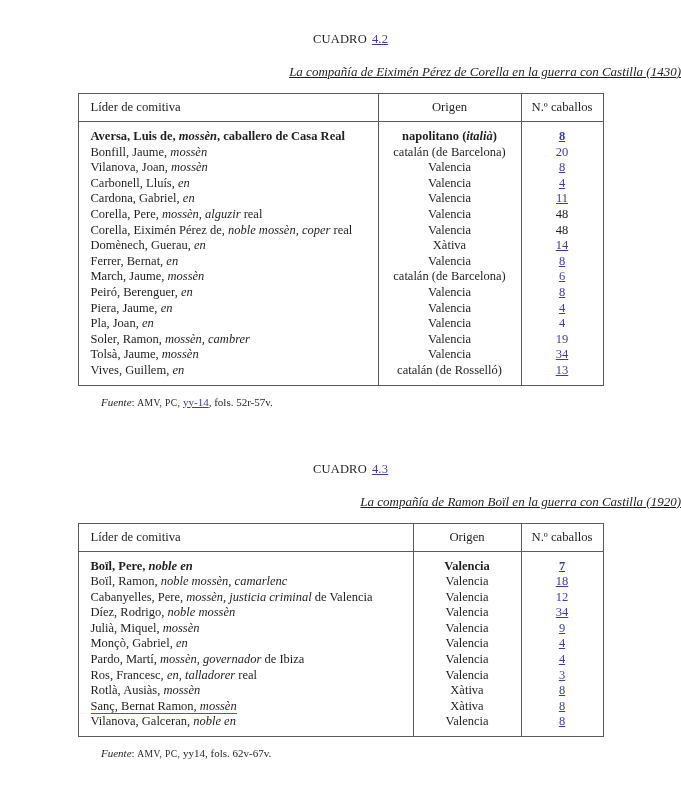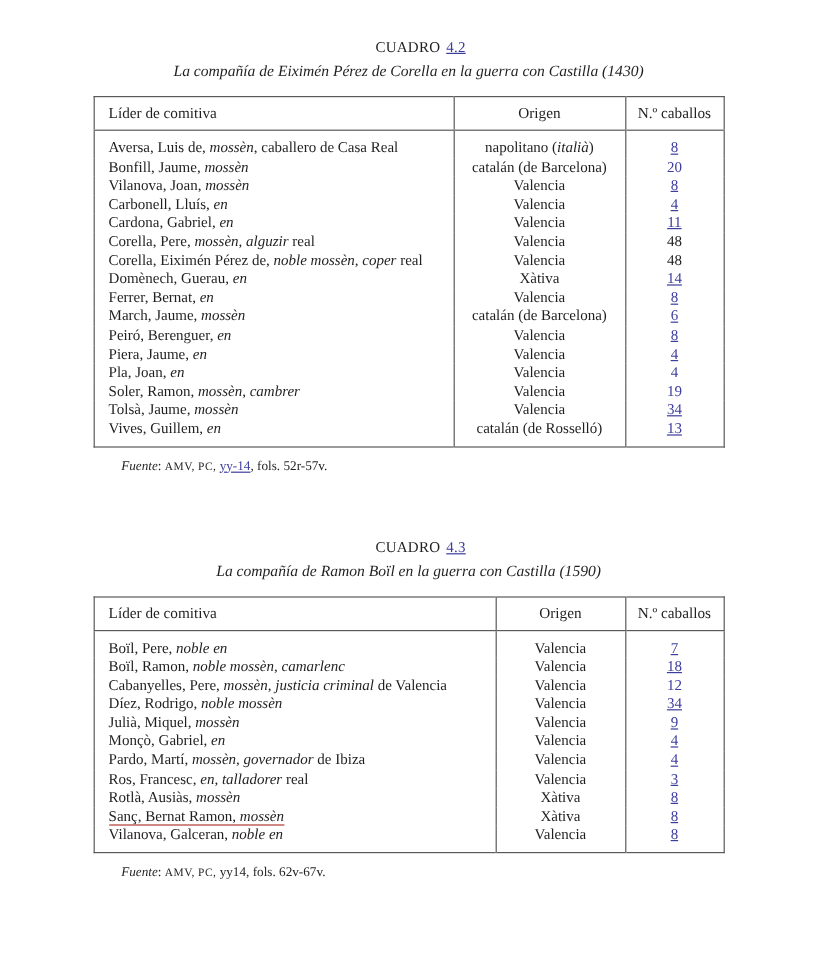--- a/index.html
+++ b/index.html
@@ -18,38 +18,38 @@
   .page{width:681px;height:809px;}
   .caption{
     text-align:center;font-size:12.5px;letter-spacing:.2px;line-height:16px;margin-left:20px;
   }
   .caption .num{
     color:var(--link);text-decoration:underline;margin-left:5px;cursor:pointer;
   }
   .block1 .caption{padding-top:31px;}
   .block2 .caption{padding-top:50px;}
   .subtitle{
-    text-align:center;font-style:italic;font-size:13px;line-height:17px;margin-top:3px;
+    text-align:right;font-style:italic;font-size:13px;line-height:17px;margin-top:16px;text-decoration:underline;
   }
   table{
     border-collapse:collapse;table-layout:fixed;margin:13px auto 0;
     border:1px solid var(--border);
   }
   th{
     font-weight:normal;font-size:12.7px;height:25px;vertical-align:middle;
     border-bottom:1px solid var(--border);
   }
   th.c-leader{text-align:left;padding-left:12px;}
   .v{border-left:1px solid var(--border);}
   td{
     font-size:12.5px;line-height:15.6px;padding:0;vertical-align:middle;
   }
   td.c-leader{padding-left:12px;}
   td.c-center{text-align:center;}
-  tbody tr:first-child td{padding-top:7px;}
+  tbody tr:first-child td{padding-top:7px;font-weight:bold;}
   tbody tr:last-child td{padding-bottom:6px;}
   .it{font-style:italic;}
   .sc{font-size:9.5px;letter-spacing:.4px;margin-top:40px;}
   .link{color:var(--link);}
   .u{text-decoration:underline;}
   .link.u{cursor:pointer;}
   .red-underline{border-bottom:1px solid var(--red);}
   .fuente{
     font-size:11px;line-height:15px;margin:9px 0 0 101px;
   }
@@ -160,21 +160,21 @@
           </tr>
         </tbody>
     </table>
     <p class="fuente"><span class="it">Fuente</span><span>: </span><span class="sc">AMV, PC, </span><span class="link u">yy-14</span><span>, fols. 52r-57v.</span></p>
   </section>
 
   <section class="block2">
     <div class="caption">
       <span>CUADRO</span><span class="num">4.3</span>
     </div>
-    <div class="subtitle">La compañía de Ramon Boïl en la guerra con Castilla (1590)</div>
+    <div class="subtitle">La compañía de Ramon Boïl en la guerra con Castilla (1920)</div>
     <table>
       <colgroup>
           <col style="width:335px">
           <col style="width:108px">
           <col style="width:82px">
         </colgroup>
       <thead>
         <tr>
           <th class="c-leader">Líder de comitiva</th>
           <th class="v">Origen</th>

